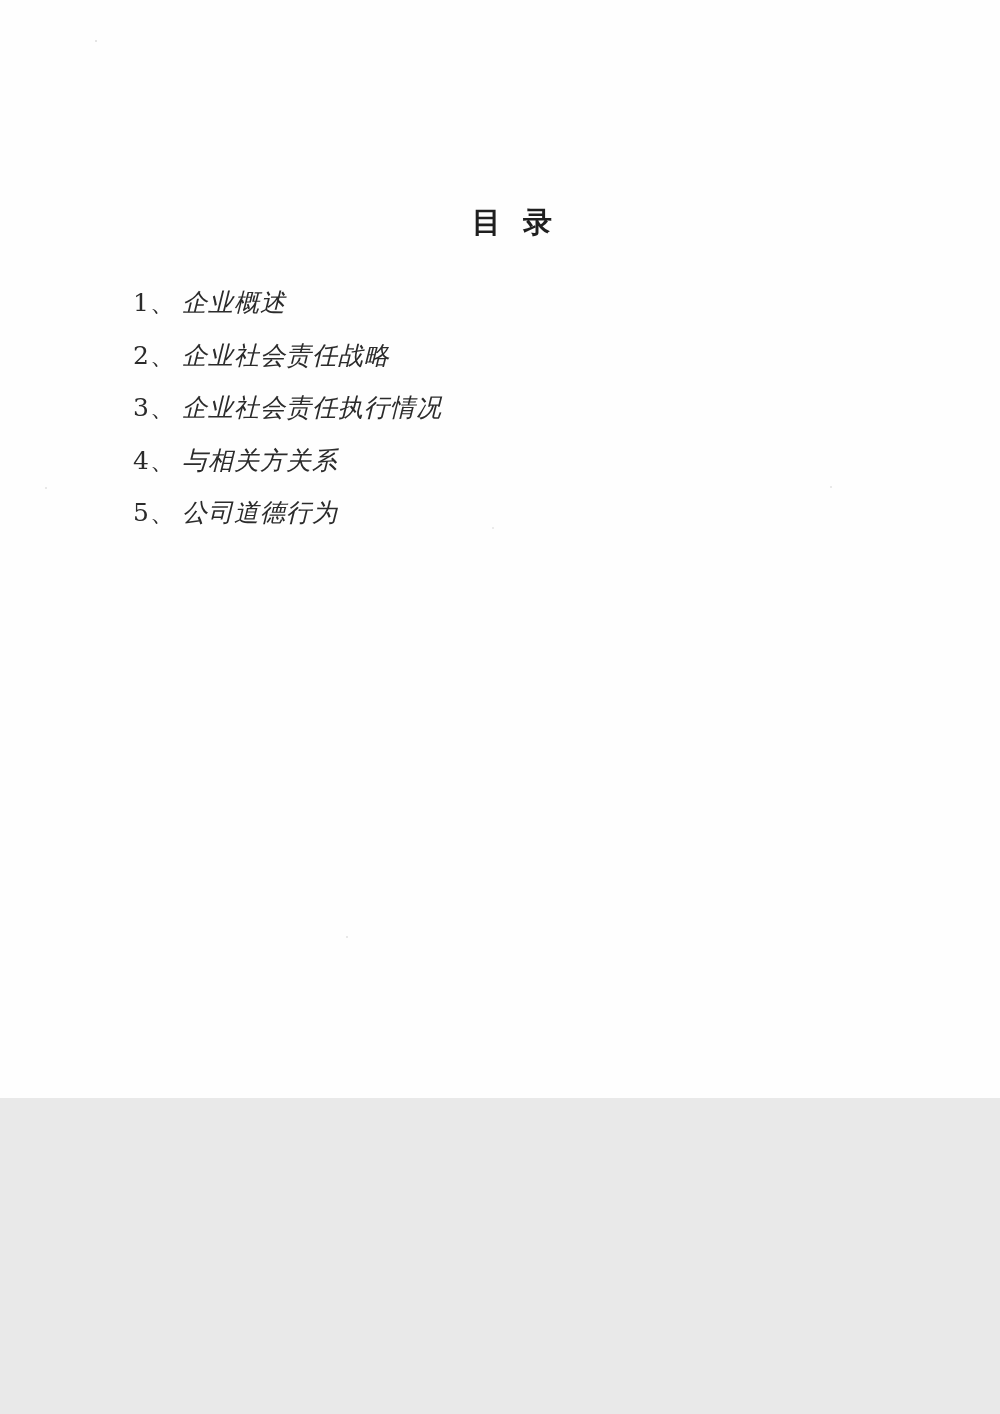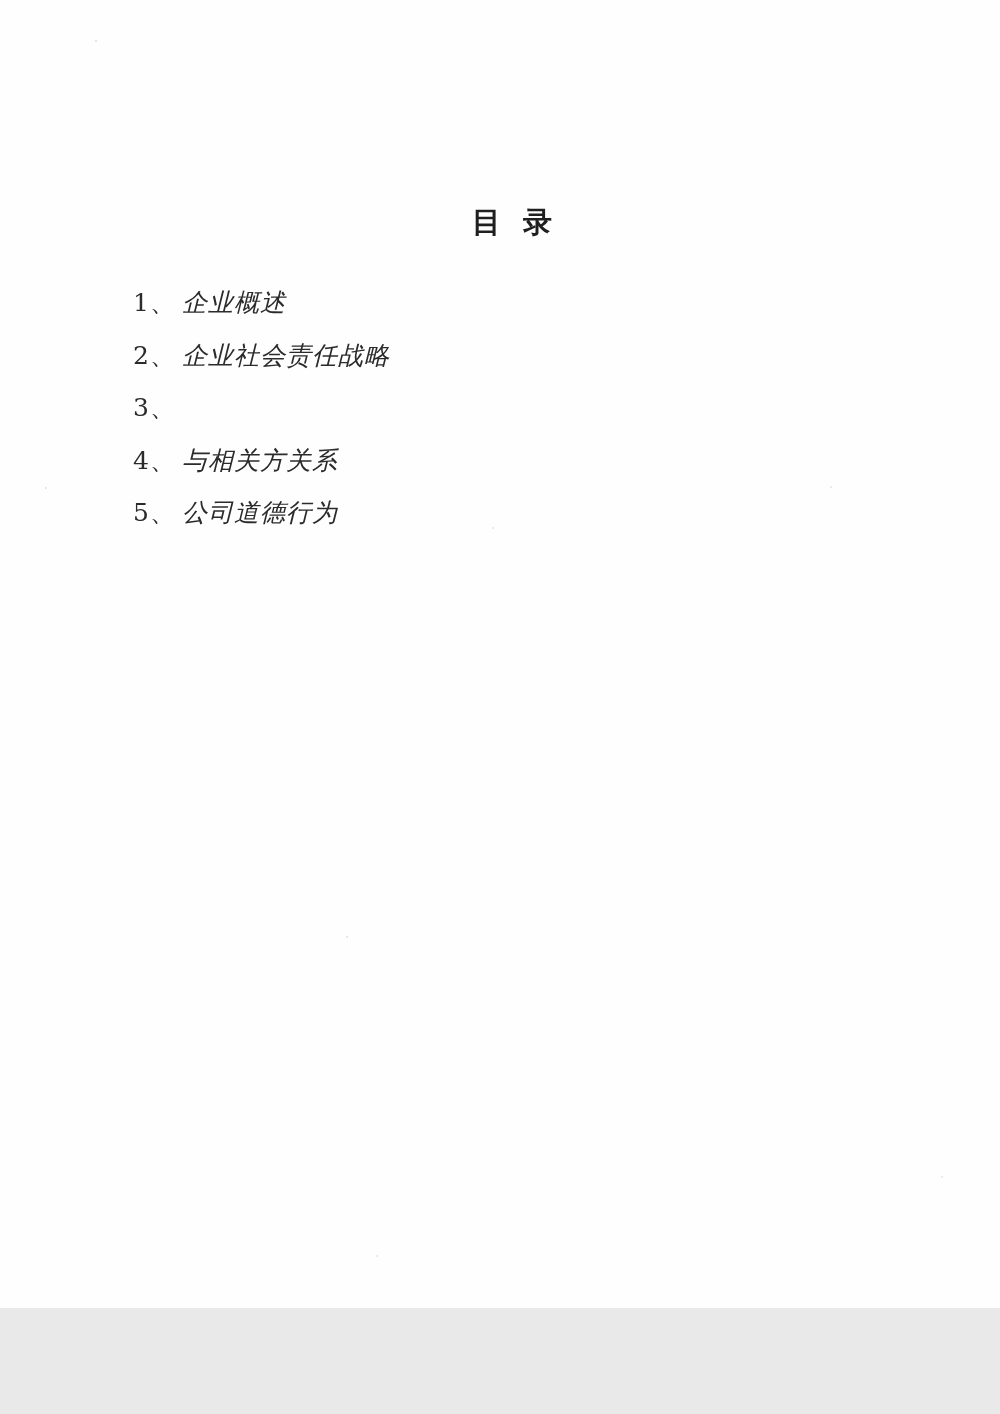--- a/index.html
+++ b/index.html
@@ -3,21 +3,21 @@
 <meta charset="utf-8">
 <style>
   html, body {
     margin: 0;
     padding: 0;
     background: #e9e9e9;
   }
   .page {
     position: relative;
     width: 1000px;
-    height: 1308px;
+    height: 1098px;
     margin: 0 auto;
     background: #fefefe;
     overflow: hidden;
     font-family: "DejaVu Serif", "Liberation Serif", serif;
     color: #262626;
   }
   .doc-title {
     position: absolute;
     top: 203px;
     left: 0;
@@ -82,20 +82,21 @@
     <li class="toc-item">
       <span class="toc-num">1、</span>
       <span class="toc-label">企业概述</span>
     </li>
     <li class="toc-item">
       <span class="toc-num">2、</span>
       <span class="toc-label">企业社会责任战略</span>
     </li>
     <li class="toc-item">
       <span class="toc-num">3、</span>
+      <span class="toc-label">企业社会责任执行情况</span>
     </li>
     <li class="toc-item">
       <span class="toc-num">4、</span>
       <span class="toc-label">与相关方关系</span>
     </li>
     <li class="toc-item">
       <span class="toc-num">5、</span>
       <span class="toc-label">公司道德行为</span>
     </li>
   </ul>

